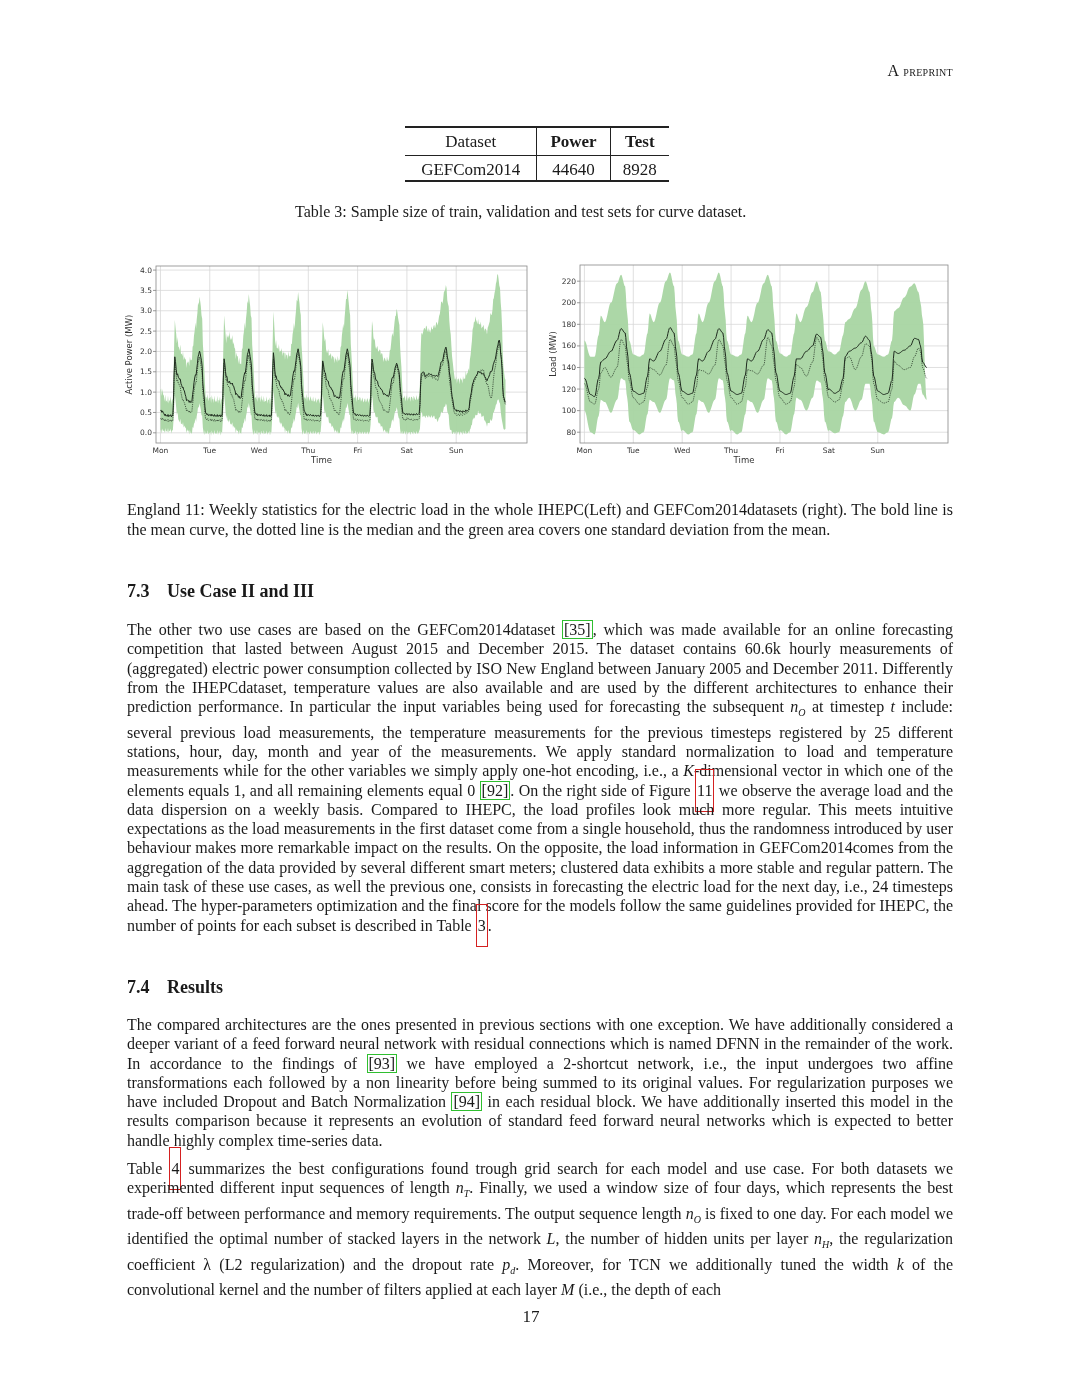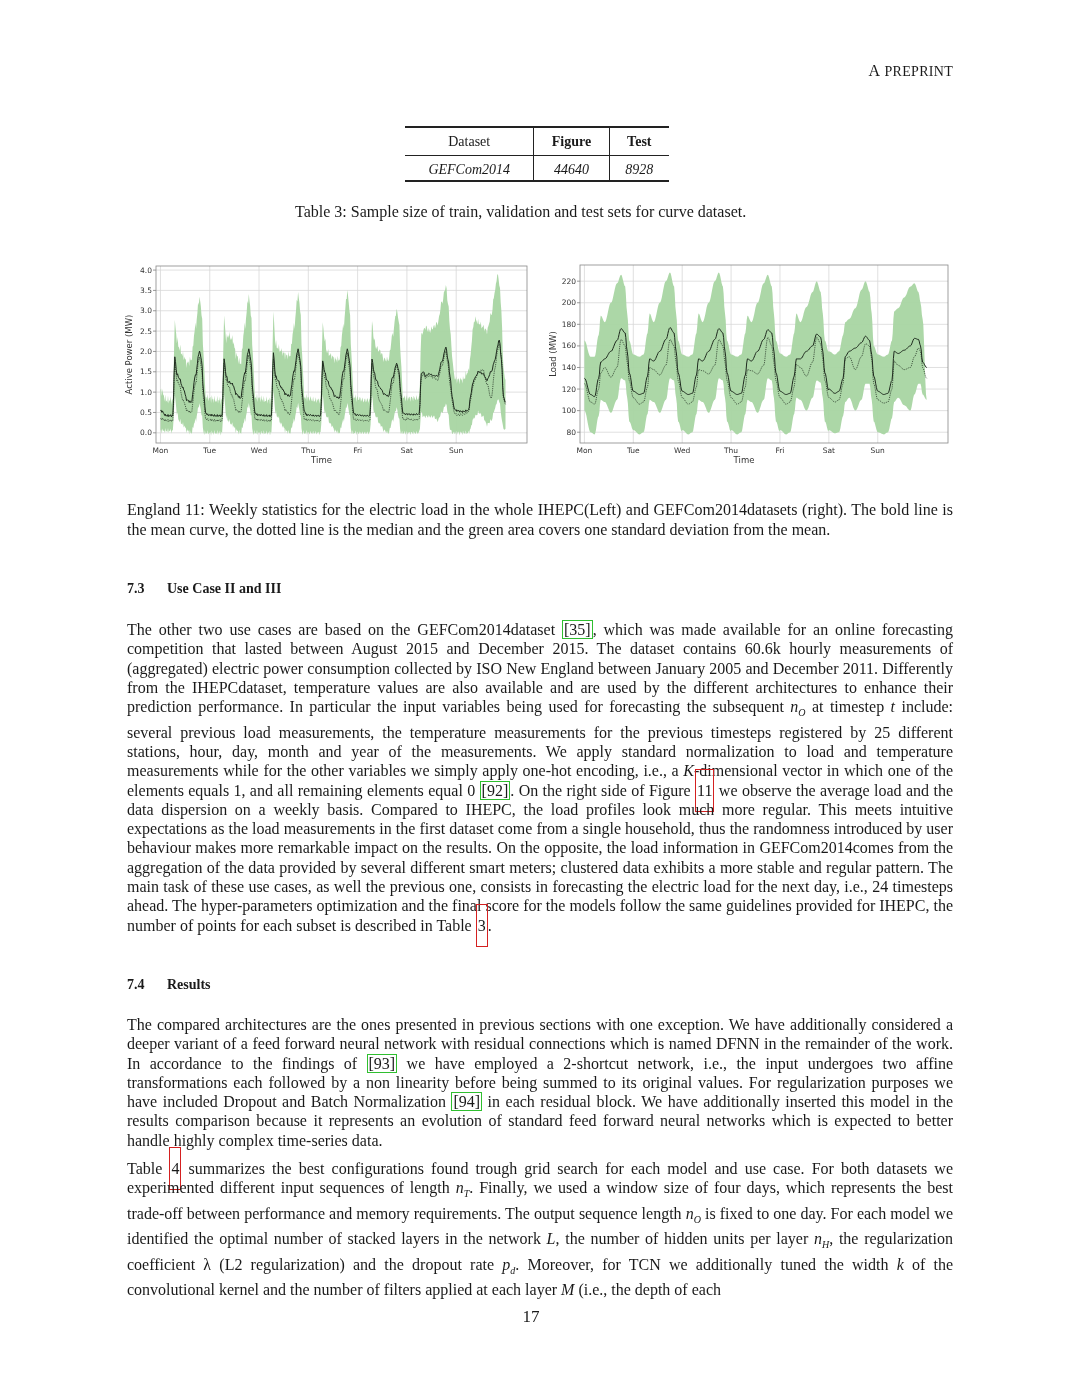--- a/index.html
+++ b/index.html
@@ -1,42 +1,42 @@
 <!DOCTYPE html>
 <html><head>
 <meta charset="utf-8">
 <style>
   html, body { margin: 0; padding: 0; background: #ffffff; }
   body { width: 1080px; height: 1397px; position: relative; overflow: hidden;
          font-family: "Liberation Serif", "DejaVu Serif", serif; color: #1a1a1a; }
   .header-right { position: absolute; top: 62px; right: 127px; font-size: 15px; letter-spacing: 0.3px; }
   .header-right .big { font-size: 16px; }
-  .header-right .sc { font-size: 14px; }
+  .header-right .sc { font-size: 10px; }
 
   
   .tbl-wrap { position: absolute; top: 126px; left: 405px; width: 264px; }
-  table.ds { border-collapse: collapse; width: 264px; font-size: 14px; }
+  table.ds { border-collapse: collapse; width: 264px; font-size: 17px; }
   table.ds th, table.ds td { padding: 0 9px; text-align: center; line-height: 19px; }
   table.ds thead tr { border-top: 2px solid #222; border-bottom: 1px solid #222; }
   table.ds thead th { padding-top: 4px; padding-bottom: 4px; font-weight: normal; }
   table.ds thead th.b { font-weight: bold; }
   table.ds tbody tr:first-child td { padding-top: 4px; }
-  table.ds tbody tr:last-child { border-bottom: 2px solid #222; font-style: italic; }
+  table.ds tbody tr:last-child { border-bottom: 2px solid #222; }
   table.ds tbody tr:last-child td { padding-bottom: 1px; }
   table.ds .sep { border-left: 1px solid #222; }
   .tbl-caption { position: absolute; top: 203px; left: 295px; font-size: 16px; white-space: nowrap; }
 
   
   .chart { position: absolute; }
   .chart svg { overflow: visible; }
   .chart text { font-family: "DejaVu Sans", sans-serif; fill: #333; }
 
   
   .caption { position: absolute; left: 127px; top: 500px; width: 826px; font-size: 16px; line-height: 19.5px; text-align: justify; }
-  .section-title { position: absolute; left: 127px; font-size: 14px; font-weight: bold; }
+  .section-title { position: absolute; left: 127px; font-size: 18px; font-weight: bold; }
   .section-title .num { display: inline-block; width: 40px; }
   .para { position: absolute; left: 127px; width: 826px; font-size: 16px; line-height: 19.3px; text-align: justify; }
   .para p { margin: 0; }
   .ref-g { border: 1px solid #2fbf2f; padding: 0 1px; }
   .ref-r { border: 1px solid #d42020; padding: 12px 1px; }
   .mi { font-style: italic; }
   .page-num { position: absolute; top: 1307px; left: 0; width: 1062px; text-align: center; font-size: 17px; }
 </style>
 </head>
 <body>
@@ -44,21 +44,21 @@
 <div class="header-right">
   <span class="big">A</span>
   <span class="sc">PREPRINT</span>
 </div>
 
 <div class="tbl-wrap">
   <table class="ds">
     <thead>
       <tr>
         <th>Dataset</th>
-        <th class="b sep">Figure</th>
+        <th class="b sep">Power</th>
         <th class="b sep">Test</th>
       </tr>
     </thead>
     <tbody>
       <tr>
         <td>GEFCom2014</td>
         <td class="sep">44640</td>
         <td class="sep">8928</td>
       </tr>
     </tbody>

